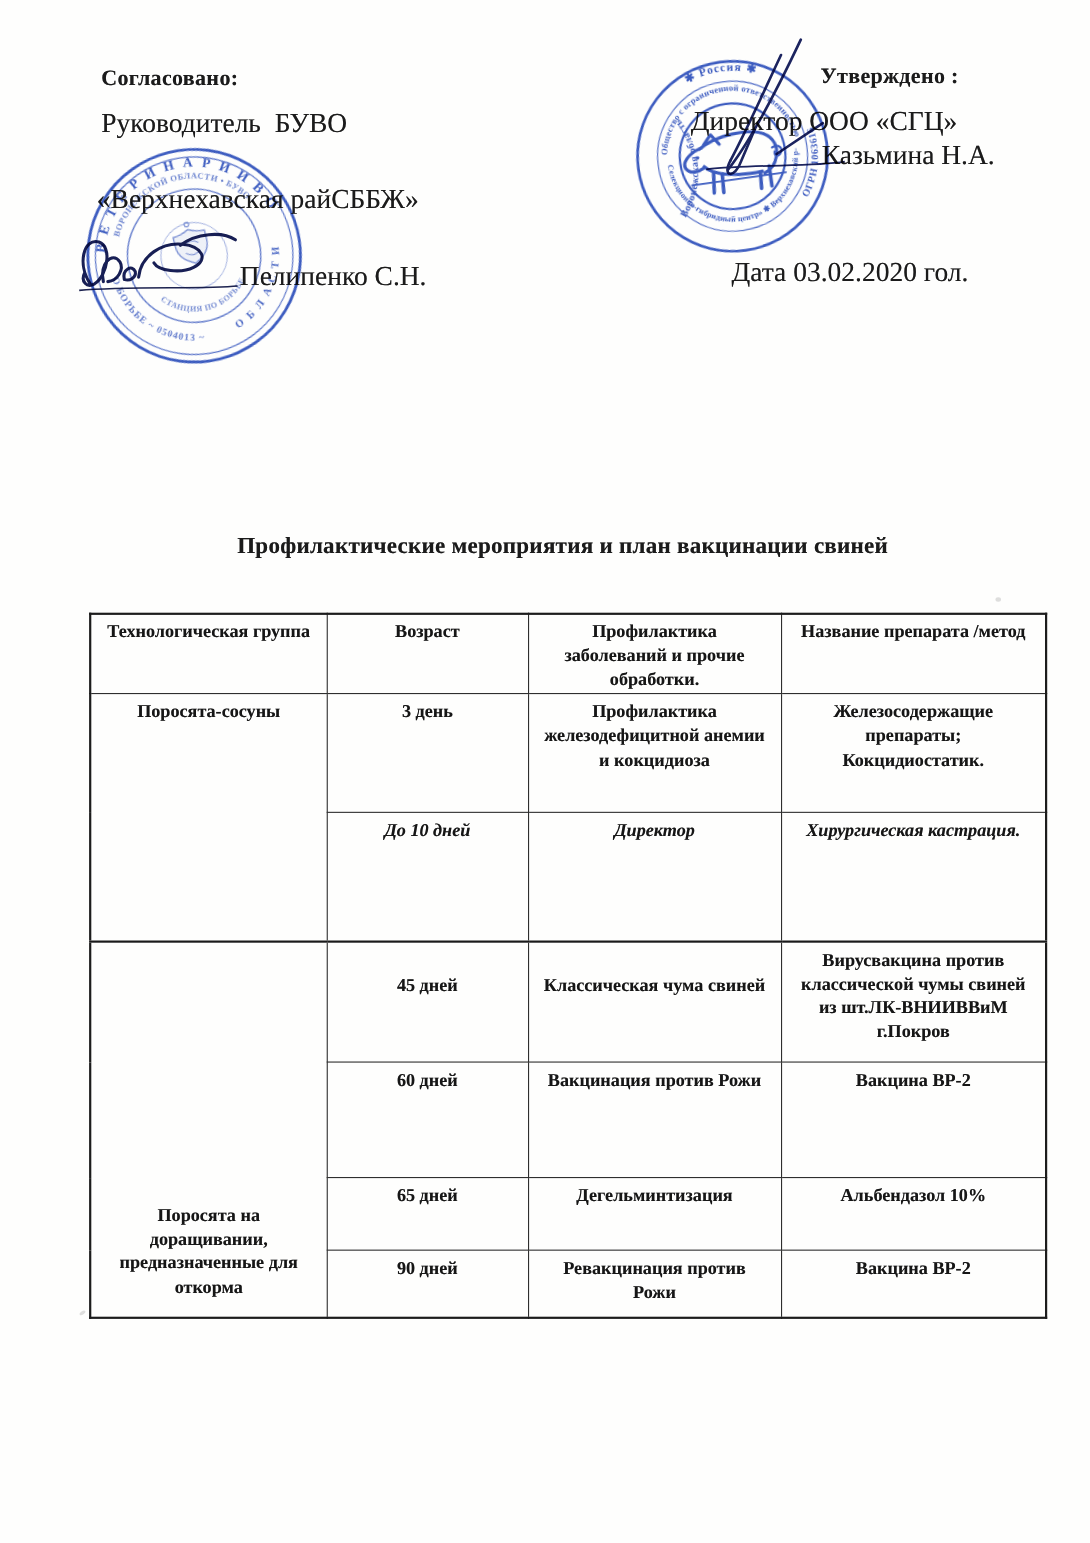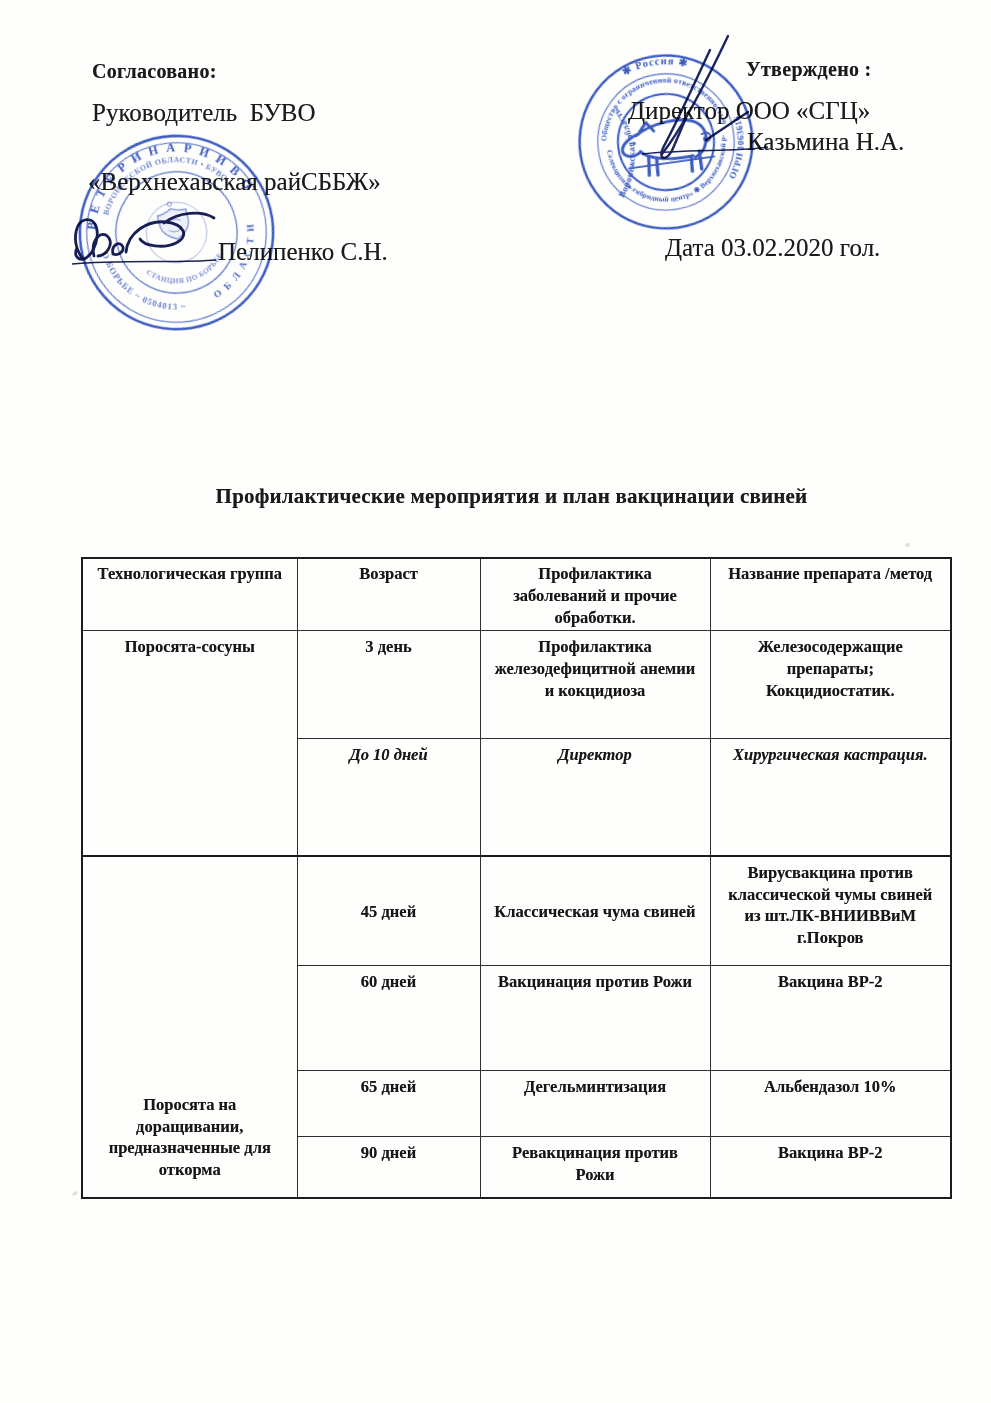--- a/index.html
+++ b/index.html
@@ -40,21 +40,21 @@
     line-height:1.32;
     white-space:pre-line;
     overflow:hidden;
   }
   table.plan{border:2.4px solid #1c1c1c;}
   table.plan thead tr{height:63px;}
   table.plan th{font-weight:700;padding-top:4px;}
   td.group-cell{vertical-align:middle;padding-top:0;}
   td.group-cell.g1{vertical-align:bottom;padding-bottom:16px;}
   tr.group-start td{border-top:2.6px solid #1a1a1a;}
-  tr.deep-row td.c-age,tr.deep-row td.c-prevention{padding-top:44px;}
+  tr.deep-row td.c-age,tr.deep-row td.c-prevention{padding-top:28px;}
   
   .stamp{mix-blend-mode:multiply;filter:blur(.45px);opacity:.93;}
   .sig{mix-blend-mode:multiply;filter:blur(.25px);}
   
   .speck{position:absolute;background:#bdbdbd;border-radius:50%;opacity:.5;}
 </style>
 </head>
 <body>
 
 <div class="page">

